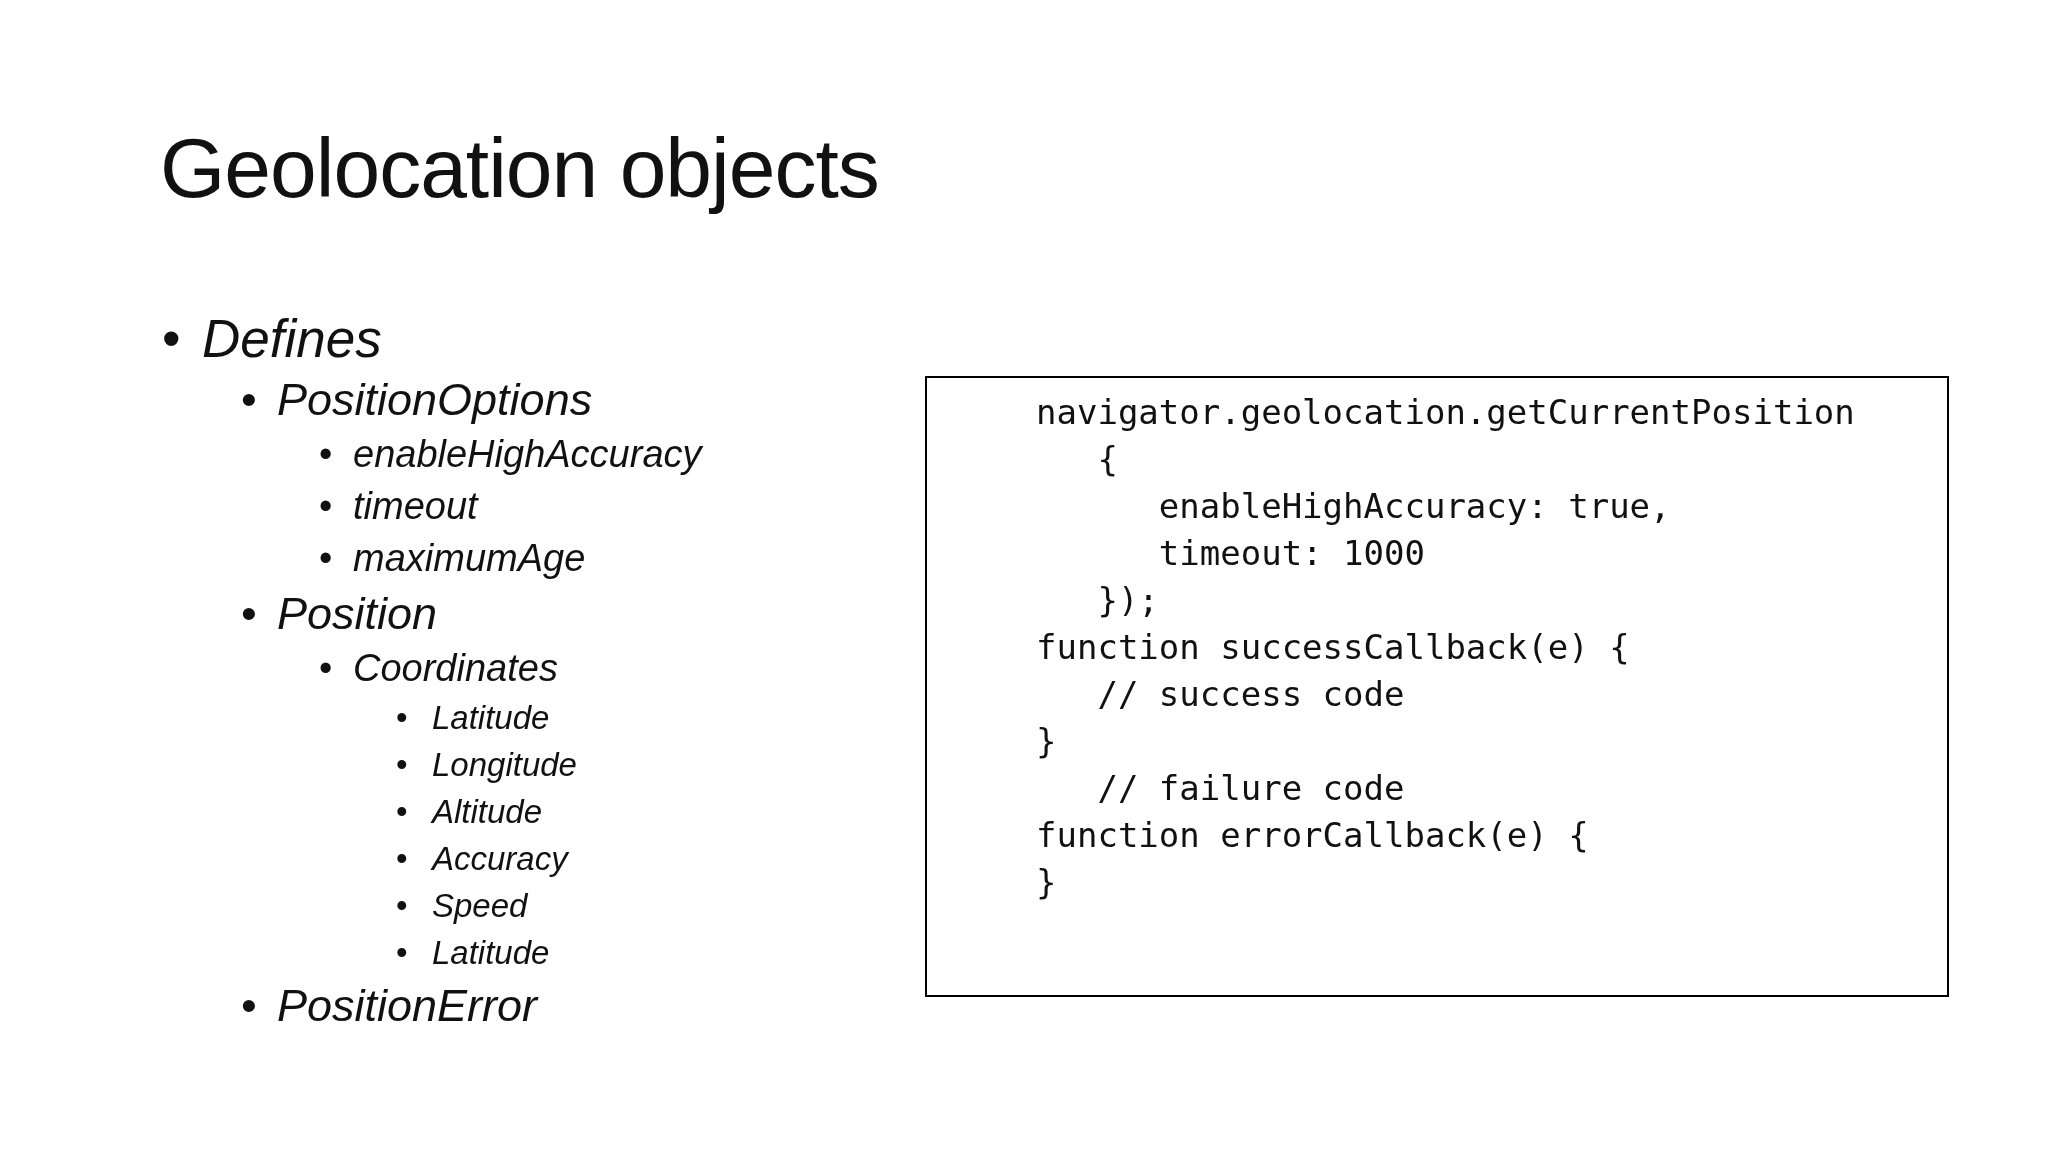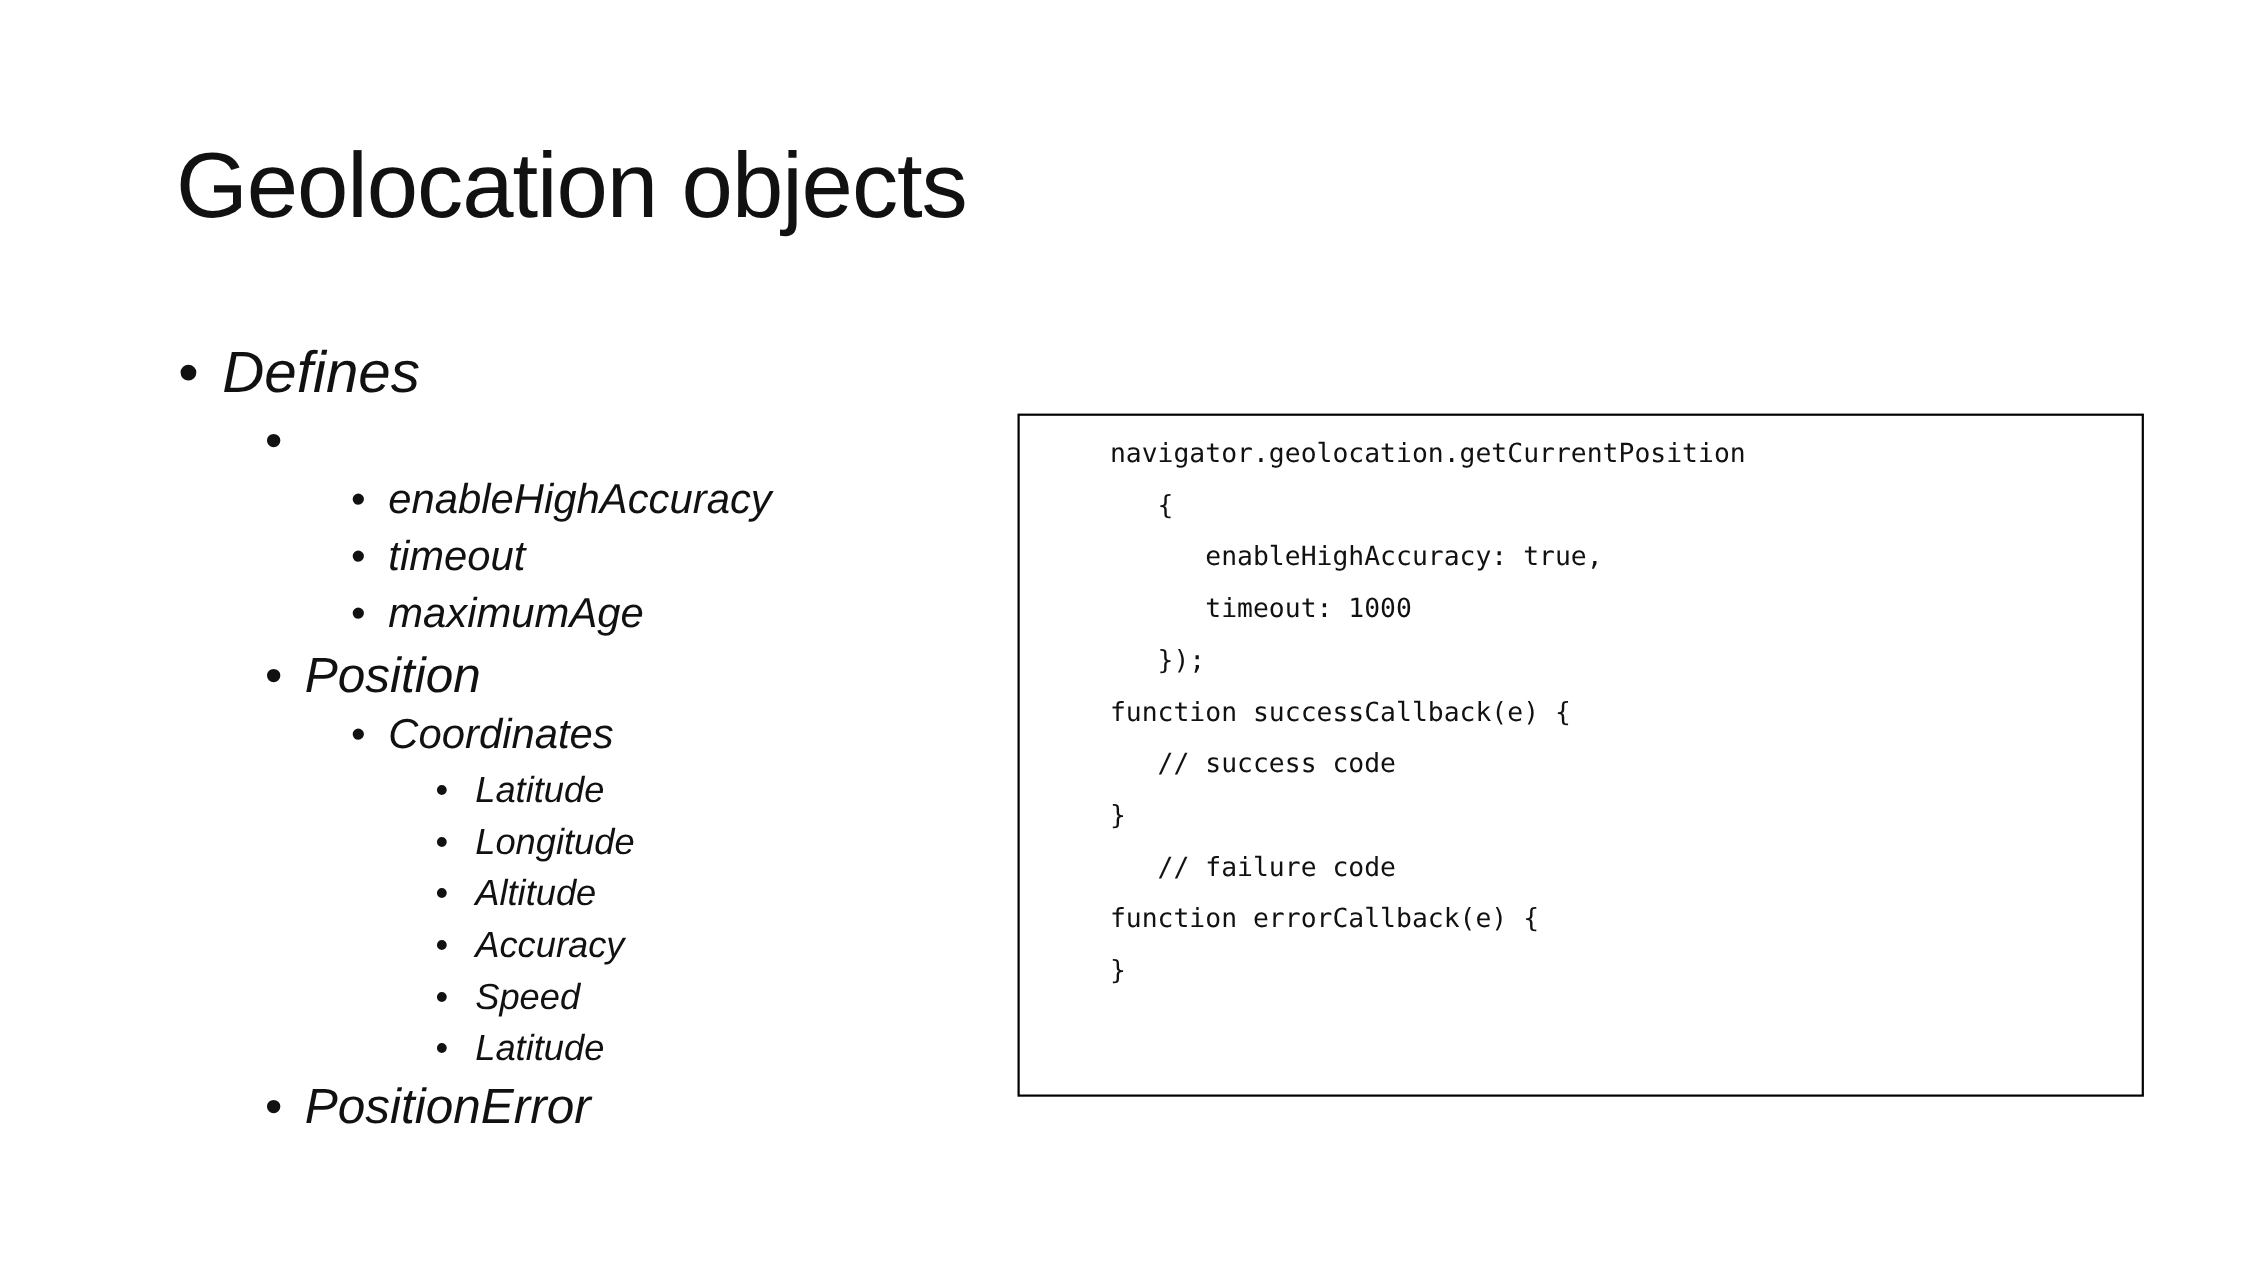--- a/index.html
+++ b/index.html
@@ -55,23 +55,23 @@
   .l3 .bullet{ width:34px; }
   .l4{ height:47px; font-size:33px; margin-left:234px; }
   .l4 .bullet{ width:36px; }
   .code{
     position:absolute;
     left:925px;top:376px;
     width:1024px;height:621px;
     box-sizing:border-box;
     border:2px solid var(--border-color);
     background:var(--bg-color);
-    padding:11px 10px 0 82px;
+    padding:11px 10px 0 109px;
     font-family:"DejaVu Sans Mono","Liberation Mono",monospace;
-    font-size:24px;
+    font-size:34px;
     line-height:47px;
     color:var(--text-color);
   }
   .code-line{
     white-space:pre;
   }
 </style>
 </head>
 <body>
 
@@ -79,20 +79,21 @@
   <h1 class="title">Geolocation objects</h1>
 
   <div class="bullets" id="bullet-list">
   <div class="li l1">
     <span class="bullet">•</span>
     <span class="txt">Defines</span>
   </div>
 
   <div class="li l2">
     <span class="bullet">•</span>
+    <span class="txt">PositionOptions</span>
   </div>
 
   <div class="li l3">
     <span class="bullet">•</span>
     <span class="txt">enableHighAccuracy</span>
   </div>
 
   <div class="li l3">
     <span class="bullet">•</span>
     <span class="txt">timeout</span>

